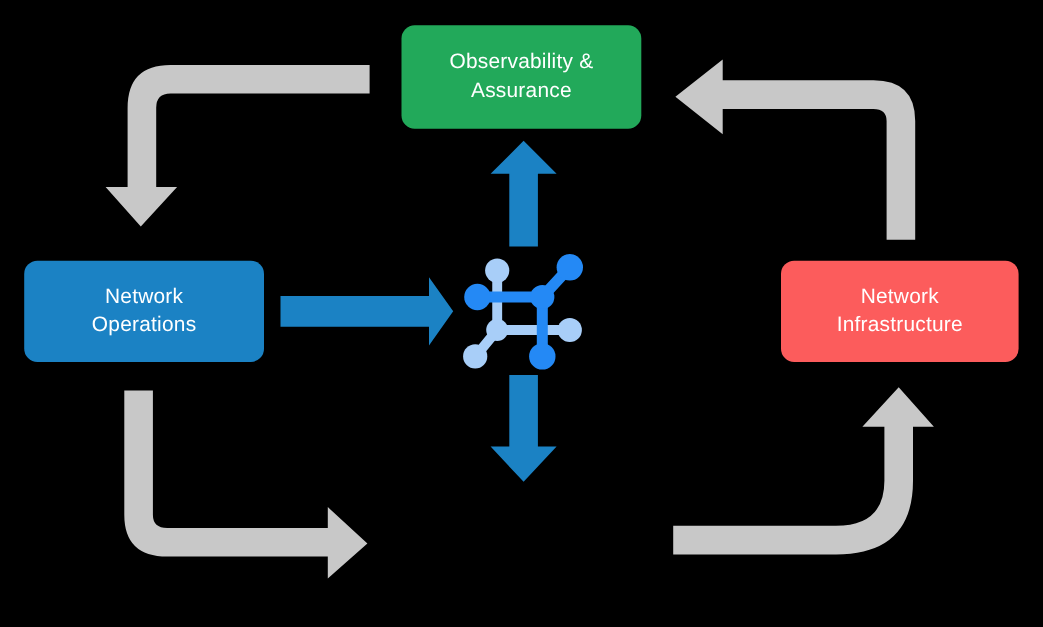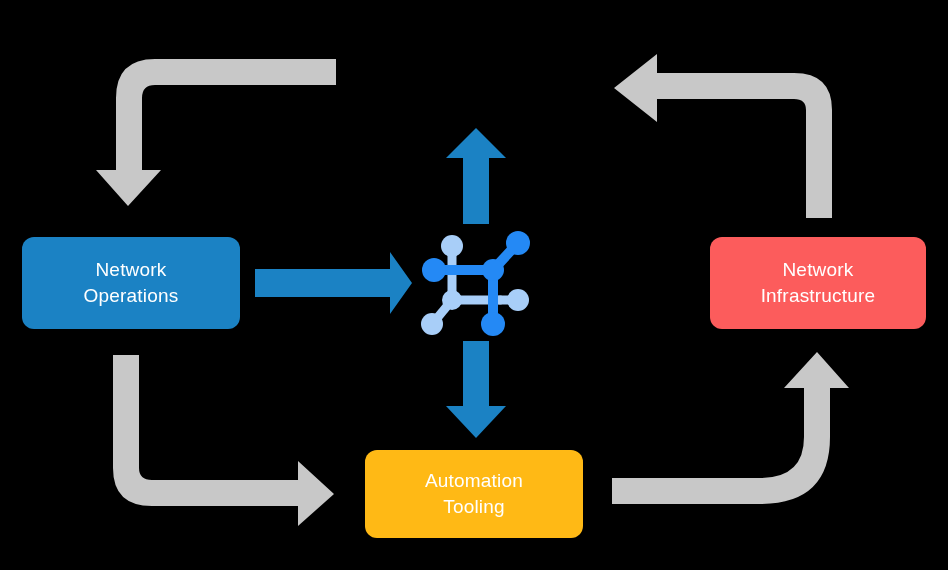--- a/index.html
+++ b/index.html
@@ -108,35 +108,35 @@
              L 784 388
              L 817 352
              L 849 388
              L 830 388
              L 830 437
              Q 830 504 760 504
              L 612 504
              Z"></path>
   </svg>
 
+  <div class="node-box" id="box-observability" style="background:#22a95a;">
+    <span class="node-label">Observability &amp;
+Assurance</span>
+  </div>
 
   <div class="node-box" id="box-operations" style="background:#1b82c4;">
     <span class="node-label">Network
 Operations</span>
   </div>
 
   <div class="node-box" id="box-infrastructure" style="background:#fc5c5c;">
     <span class="node-label">Network
 Infrastructure</span>
   </div>
 
-  <div class="node-box" id="box-automation" style="background:#ffb915;">
-    <span class="node-label">Automation
-Tooling</span>
-  </div>
 
   <svg class="svg-layer" viewBox="0 0 948 570">
 
     <path fill="#1b82c4" d="M 255 269
              L 390 269
              L 390 252
              L 412 283
              L 390 314
              L 390 297
              L 255 297

